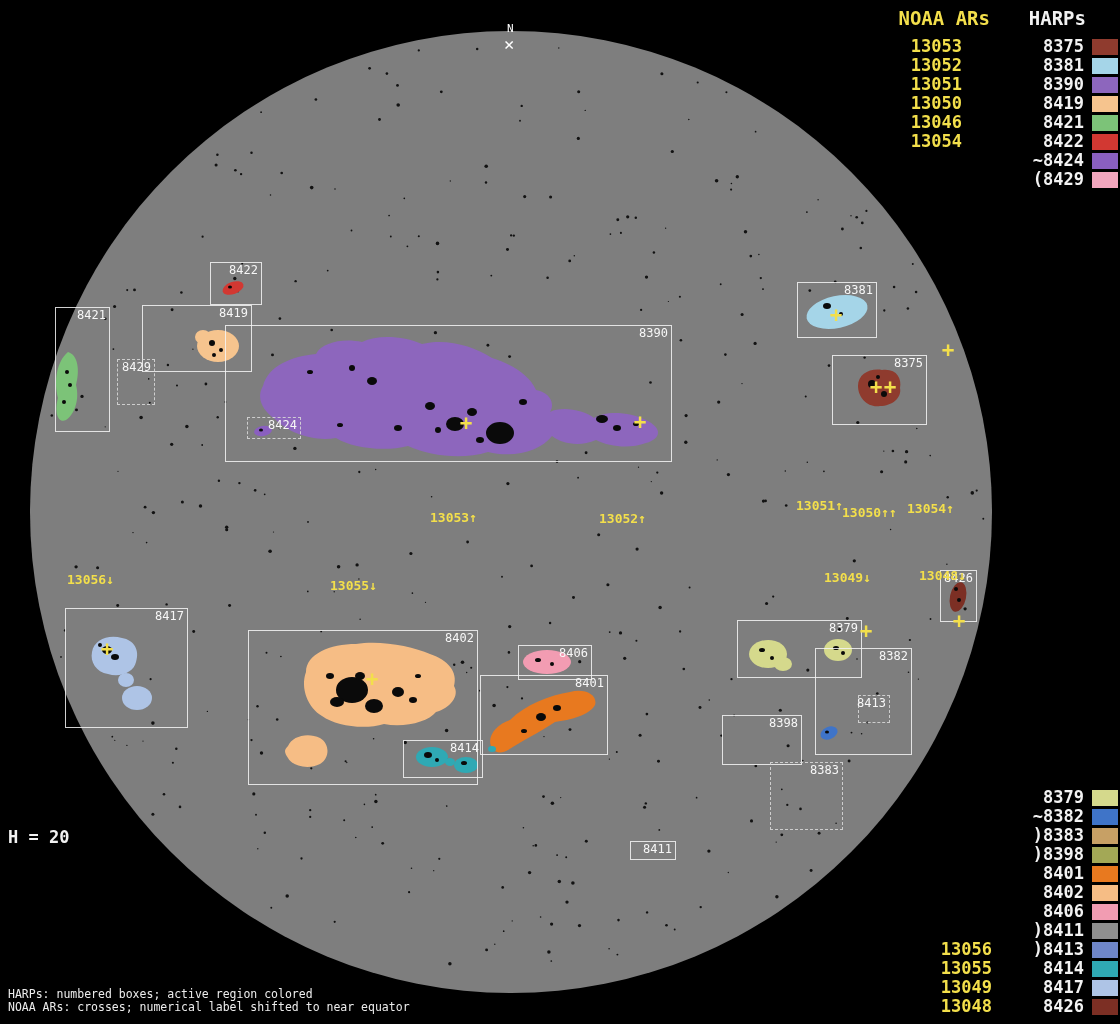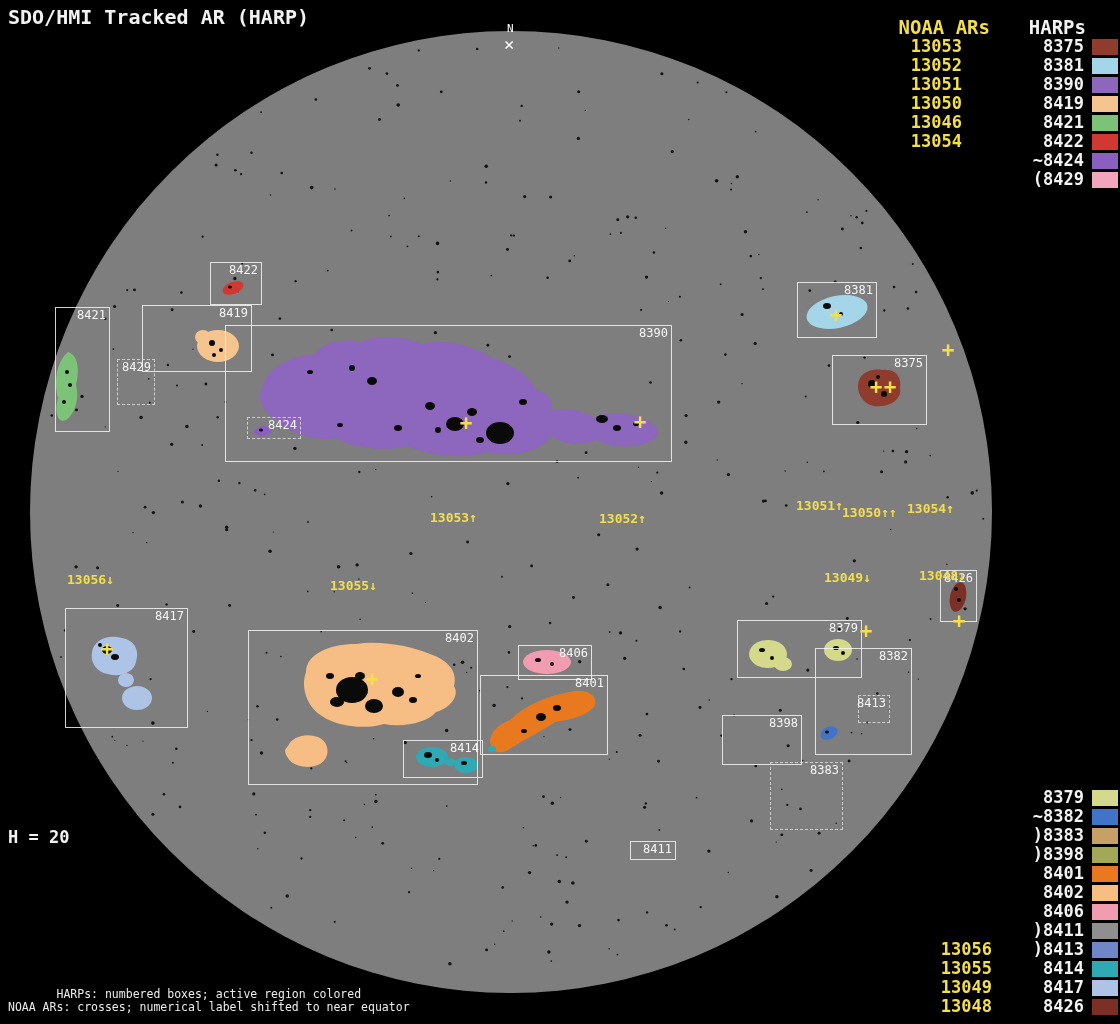--- a/index.html
+++ b/index.html
@@ -13,33 +13,33 @@
   .harp-box.dashed { border:1px dashed rgba(215,215,215,0.9); }
   .harp-box-label { position:absolute; top:0; right:3px; font-size:12px; line-height:14px; color:#f7f7f7; white-space:nowrap; }
   .noaa-cross { position:absolute; transform:translate(-50%,-55%); font-size:21px; font-weight:bold; color:var(--yellow); }
   .noaa-map-label { position:absolute; font-size:13px; font-weight:bold; color:var(--yellow); white-space:nowrap; }
   #titleblock { position:absolute; left:8px; top:6px; font-size:20px; font-weight:bold; line-height:22px; }
   #north { position:absolute; left:0; top:0; }
   #north-label { position:absolute; left:507px; top:22px; font-size:11px; color:#fff; }
   #north-cross { position:absolute; left:504px; top:34px; font-size:17px; font-weight:bold; color:#fff; }
   .legend { position:absolute; right:0; }
   #legend-top { top:0; }
-  .lt-head { position:absolute; top:16px; right:0; width:240px; height:22px; font-size:19px; font-weight:bold; }
+  .lt-head { position:absolute; top:7px; right:0; width:240px; height:22px; font-size:19px; font-weight:bold; }
   #lt-noaa-head { position:absolute; right:130px; color:var(--yellow); }
   #lt-harp-head { position:absolute; right:34px; color:#f2f2f2; }
   #legend-top-rows { position:absolute; top:29px; right:0;margin-top:8px; }
   #legend-bottom-rows { position:absolute; top:788px; right:0; }
   .lrow { display:grid; height:19px; line-height:19px; font-size:17px; font-weight:bold; }
   .lnoaa { text-align:right; color:var(--yellow); }
   .lharp { text-align:right; color:#f2f2f2; }
   .lsw { display:flex; align-items:center; }
   .swatch { display:inline-block; width:26px; height:16px; margin-left:8px; }
   #stats { position:absolute; left:8px; top:828px; font-size:17px; font-weight:bold; line-height:19px; }
   #h-count { margin-bottom:13px; }
-  #footnotes { position:absolute; left:8px; top:988px; font-size:11.5px; line-height:12.5px; font-weight:normal; color:#ececec;text-align:center; }
+  #footnotes { position:absolute; left:8px; top:988px; font-size:11.5px; line-height:12.5px; font-weight:normal; color:#ececec; }
 </style>
 </head>
 <body>
 
 <div id="stage">
   <div id="disk" style="left: 30px; top: 31px; width: 962px; height: 962px; background: rgb(126, 126, 126);"></div>
   <svg id="regions" width="1120" height="1024" xmlns="http://www.w3.org/2000/svg">
       <defs>
         <clipPath id="diskclip">
           <circle cx="511" cy="512" r="479"></circle>
@@ -584,21 +584,20 @@
       <span class="noaa-map-label" style="left: 796px; top: 498px;">13051↑</span>
       <span class="noaa-map-label" style="left: 842px; top: 505px;">13050↑↑</span>
       <span class="noaa-map-label" style="left: 907px; top: 501px;">13054↑</span>
       <span class="noaa-map-label" style="left: 67px; top: 572px;">13056↓</span>
       <span class="noaa-map-label" style="left: 330px; top: 578px;">13055↓</span>
       <span class="noaa-map-label" style="left: 824px; top: 570px;">13049↓</span>
       <span class="noaa-map-label" style="left: 919px; top: 568px;">13048↓</span>
     </div>
 
   <div id="titleblock">
-    <div>SDO/HMI Tracked AR (HARP)</div>
   </div>
 
   <div id="north">
     <span id="north-label">N</span>
     <span id="north-cross">✕</span>
   </div>
 
   <div id="legend-top" class="legend">
     <div class="lt-head">
       <span id="lt-noaa-head">NOAA ARs</span>

